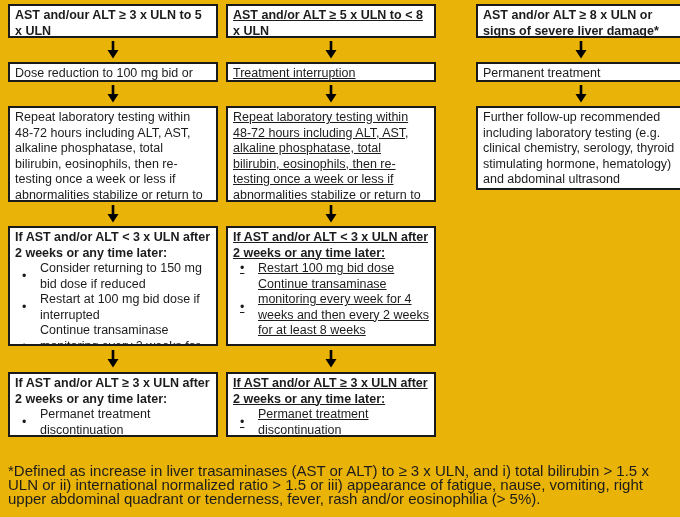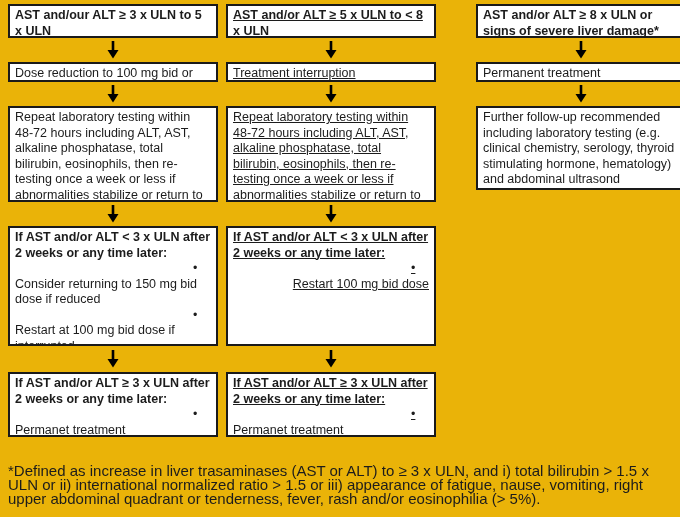--- a/index.html
+++ b/index.html
@@ -44,22 +44,21 @@
     height: 24px;
     display: flex;
     align-items: center;
     justify-content: center;
     flex: none;
   }
   .arrow-row.tall { height: 26px; }
   .box-title { font-weight: bold; }
   .bullet {
     display: flex;
-    align-items: flex-end;
-    flex-direction: column;
+    align-items: center;
   }
   .bullet .dot-cell {
     width: 25px;
     flex: none;
     padding-left: 7px;
   }
   .bullet .dot-cell::before { content: "\2022"; }
   .bullet .txt { flex: 1; }
   .footnote {
     position: absolute;
@@ -160,20 +159,24 @@
         <line x1="7" y1="0" x2="7" y2="10" stroke="#000000" stroke-width="2.6"></line>
         <polygon points="1.5,9 12.5,9 7,17.5" fill="#000000"></polygon>
       </svg>
     </div>
     <div class="box h120">
       <div class="box-title">If AST and/or ALT &lt; 3 x ULN after 2 weeks or any time later:</div>
       <div class="bullet">
         <span class="dot-cell"></span>
         <span class="txt">Restart 100 mg bid dose</span>
       </div>
+      <div class="bullet">
+        <span class="dot-cell"></span>
+        <span class="txt">Continue transaminase monitoring every week for 4 weeks and then every 2 weeks for at least 8 weeks</span>
+      </div>
     </div>
     <div class="arrow-row tall">
       <svg width="14" height="18" viewBox="0 0 14 18">
         <line x1="7" y1="0" x2="7" y2="10" stroke="#000000" stroke-width="2.6"></line>
         <polygon points="1.5,9 12.5,9 7,17.5" fill="#000000"></polygon>
       </svg>
     </div>
     <div class="box h65">
       <div class="box-title">If AST and/or ALT ≥ 3 x ULN after 2 weeks or any time later:</div>
       <div class="bullet">

